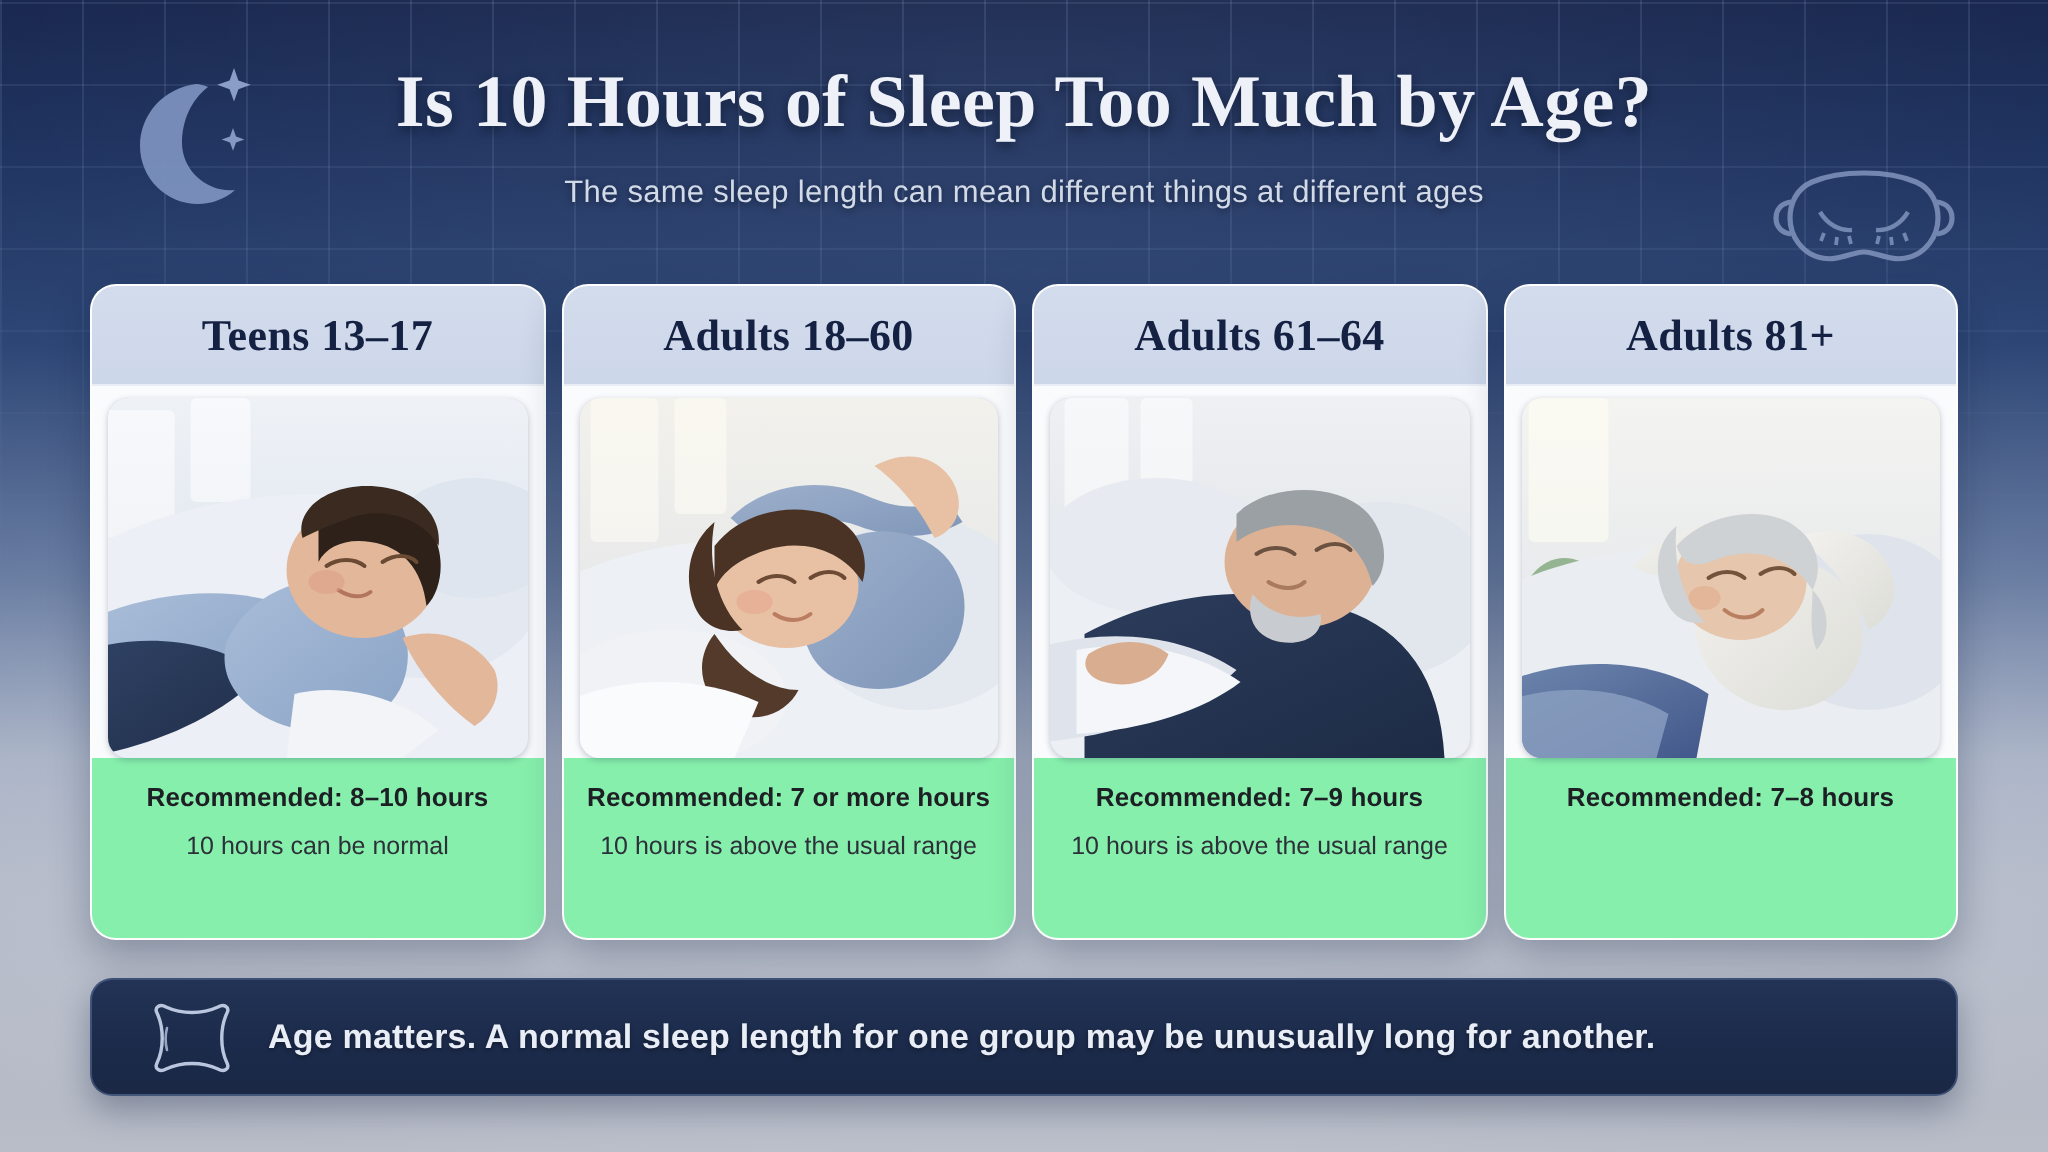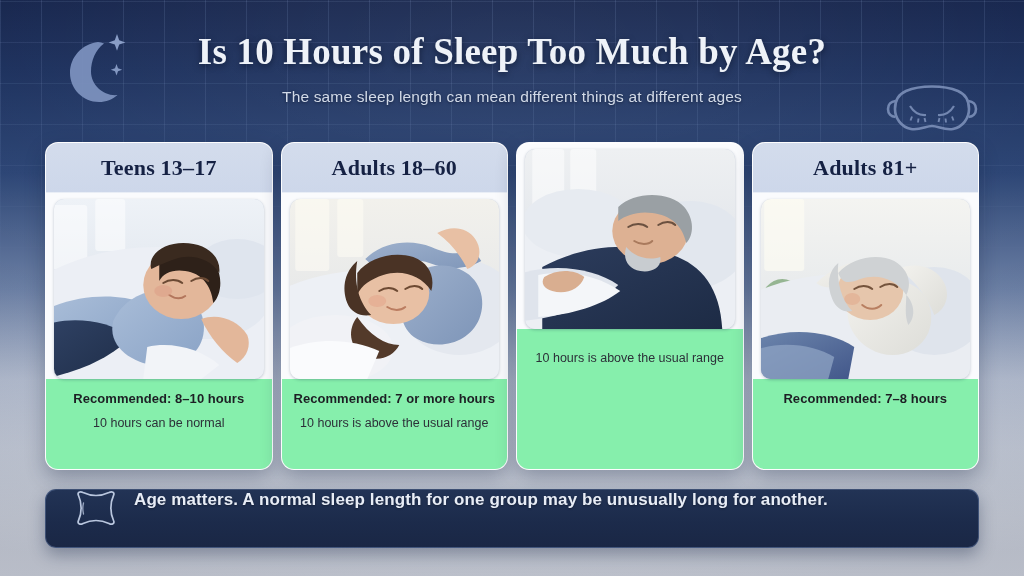--- a/index.html
+++ b/index.html
@@ -104,21 +104,21 @@
     text-align:right; line-height:1.33;
   }
 
   
   #banner {
     position:absolute; left:45px; top:489px; width:934px; height:59px;
     background:linear-gradient(180deg,#223355 0%,#1c2b4b 55%,#1a2745 100%);
     border-radius:11px;
     border:1px solid rgba(130,155,200,.35);
     box-shadow:0 7px 16px rgba(20,34,66,.35);
-    display:flex; align-items:flex-start; padding:0 26px;
+    display:flex; align-items:center; padding:0 26px;
   }
   .pillow-icon { width:48px; height:36px; flex:0 0 auto; margin-right:14px; }
   .banner-text {
     font-size:17px; font-weight:700; color:#e8edf6; letter-spacing:.1px;
     text-shadow:0 1px 2px rgba(0,0,0,.35);
   }
 </style>
 </head>
 <body>
 
@@ -241,20 +241,23 @@
           </svg>
         </div>
       </div>
       <div class="card-foot">
         <div class="rec">Recommended: 7 or more hours</div>
         <div class="note">10 hours is above the usual range</div>
       </div>
     </div>
 
     <div class="card">
+      <div class="card-head">
+        <span class="card-title">Adults 61–64</span>
+      </div>
       <div class="photo-wrap">
         <div class="photo">
           <svg viewBox="0 0 215 180" preserveAspectRatio="xMidYMid slice">
             <defs>
               <linearGradient id="m_wall" x1="0" y1="0" x2="0" y2="1">
                 <stop offset="0%" stop-color="#eef0f2"></stop>
                   <stop offset="100%" stop-color="#dadfe6"></stop>
               </linearGradient>
               <linearGradient id="m_tee" x1="0" y1="0" x2="1" y2="1">
                 <stop offset="0%" stop-color="#2c3c5c"></stop>
@@ -277,20 +280,21 @@
             <path d="M106 78 C112 74 120 74 125 78" stroke="#6b5140" stroke-width="2" fill="none" stroke-linecap="round"></path>
             <path d="M136 76 C142 72 149 72 153 76" stroke="#6b5140" stroke-width="2" fill="none" stroke-linecap="round"></path>
             <path d="M112 92 C118 96 126 96 130 92" stroke="#a97a5d" stroke-width="2" fill="none" stroke-linecap="round"></path>
             <path d="M0 124 C36 114 72 120 96 136 C78 154 42 168 0 172 Z" fill="#dfe4ec"></path>
             <path d="M16 126 C48 120 78 128 98 142 C80 156 50 166 16 168 Z" fill="#f4f6f9"></path>
             <path d="M22 128 C34 120 52 120 62 128 C58 140 44 146 30 142 C22 140 18 134 22 128 Z" fill="#d9ae90"></path>
           </svg>
         </div>
       </div>
       <div class="card-foot">
+        <div class="rec">Recommended: 7–9 hours</div>
         <div class="note">10 hours is above the usual range</div>
       </div>
     </div>
 
     <div class="card">
       <div class="card-head">
         <span class="card-title">Adults 81+</span>
       </div>
       <div class="photo-wrap">
         <div class="photo">

